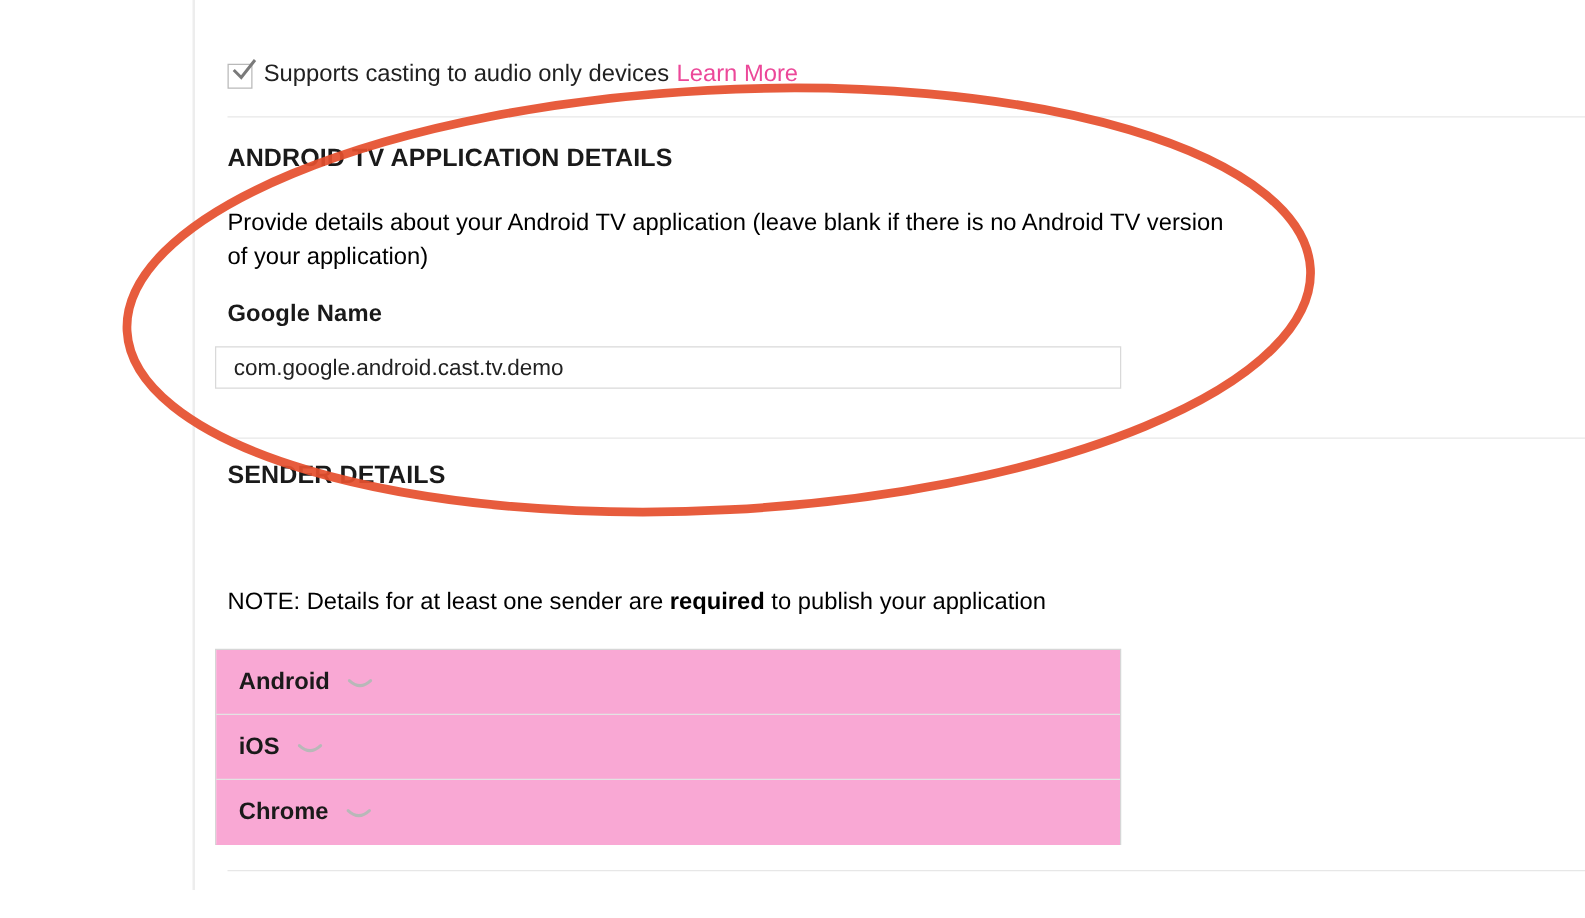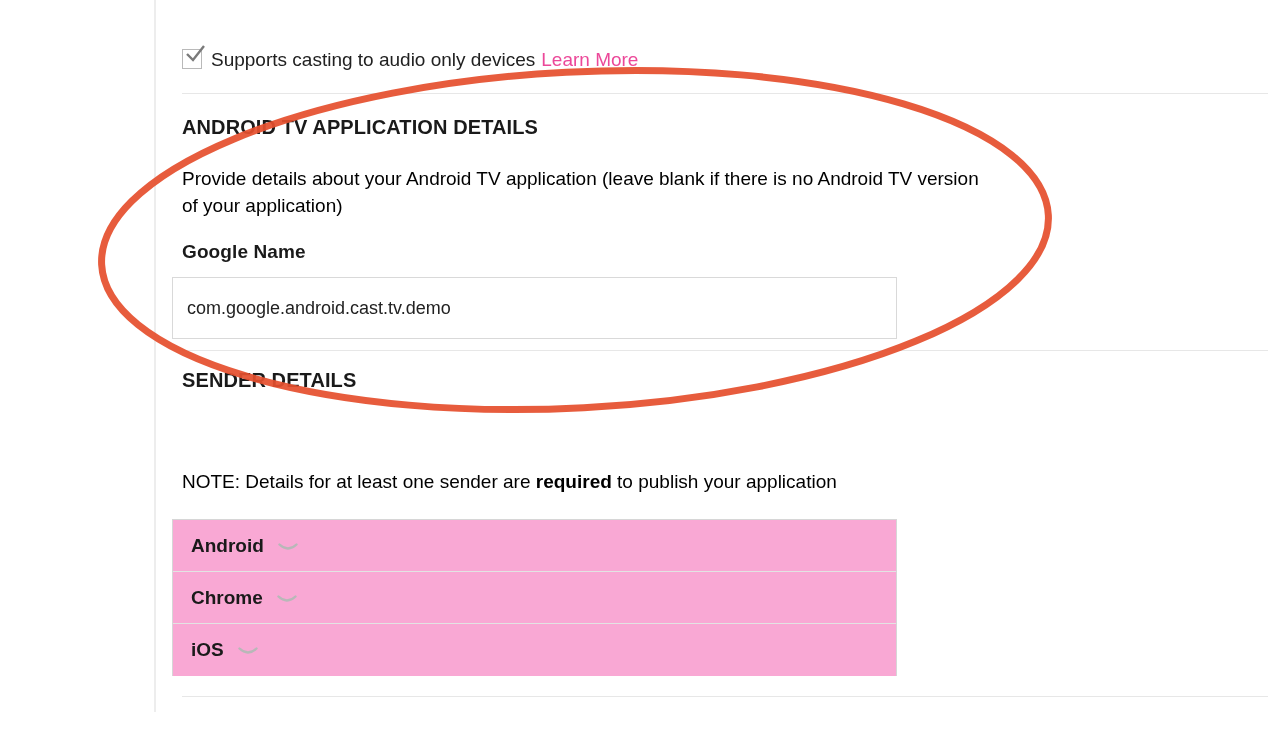--- a/index.html
+++ b/index.html
@@ -39,21 +39,21 @@
     font-size: 19px;
     color: #000000;
     line-height: 27px;
     white-space: nowrap;
   }
   
   .checkbox-row {
     position: absolute;
     left: 182px; top: 49px;
     display: flex;
-    align-items: flex-start;
+    align-items: flex-end;
     font-size: 19px;
     white-space: nowrap;
   }
   .checkbox {
     position: relative;
     width: 20px; height: 20px;
     border: 1px solid #b9b9b9;
     background: #fff;
     margin-right: 9px;
     flex: 0 0 auto;
@@ -67,21 +67,21 @@
   .link {
     color: #ec4899;
     text-decoration: none;
     cursor: pointer;
     margin-left: 6px;
   }
   
   .text-input {
     position: absolute;
     left: 172px; top: 277px;
-    width: 725px; height: 62px;
+    width: 725px; height: 34px;
     border: 1px solid #d9d9d9;
     background: #ffffff;
     font-family: "Liberation Sans", "DejaVu Sans", sans-serif;
     font-size: 18px;
     color: #222;
     padding: 0 0 0 14px;
     outline: none;
   }
   .note-line { white-space: nowrap; }
   .note-line b { font-weight: bold; }
@@ -156,27 +156,27 @@
   <div class="body-text note-line" style="top: 468px;"><span>NOTE: Details for at least one sender are </span><b>required</b><span> to publish your application</span></div>
 
   <div class="sender-box">
     <div class="sender-row">
       <span class="label">Android</span>
       <svg class="chev" width="20" height="10" viewBox="0 0 20 10">
         <path d="M1.5 1.5 Q10 9.5 18.5 1.5" fill="none" stroke="#b8b8b8" stroke-width="2.4" stroke-linecap="round"></path>
       </svg>
     </div>
     <div class="sender-row">
-      <span class="label">Chrome</span>
+      <span class="label">iOS</span>
       <svg class="chev" width="20" height="10" viewBox="0 0 20 10">
         <path d="M1.5 1.5 Q10 9.5 18.5 1.5" fill="none" stroke="#b8b8b8" stroke-width="2.4" stroke-linecap="round"></path>
       </svg>
     </div>
     <div class="sender-row">
-      <span class="label">iOS</span>
+      <span class="label">Chrome</span>
       <svg class="chev" width="20" height="10" viewBox="0 0 20 10">
         <path d="M1.5 1.5 Q10 9.5 18.5 1.5" fill="none" stroke="#b8b8b8" stroke-width="2.4" stroke-linecap="round"></path>
       </svg>
     </div>
   </div>
 
   <div class="divider" style="top: 696px;"></div>
 
   <svg class="annotation" width="1268" height="734" viewBox="0 0 1268 734">
     <ellipse cx="575" cy="240" rx="474" ry="168" fill="none" stroke="#e5502e" stroke-width="7" stroke-linecap="round" opacity="0.93" transform="rotate(-3 575 240)"></ellipse>

